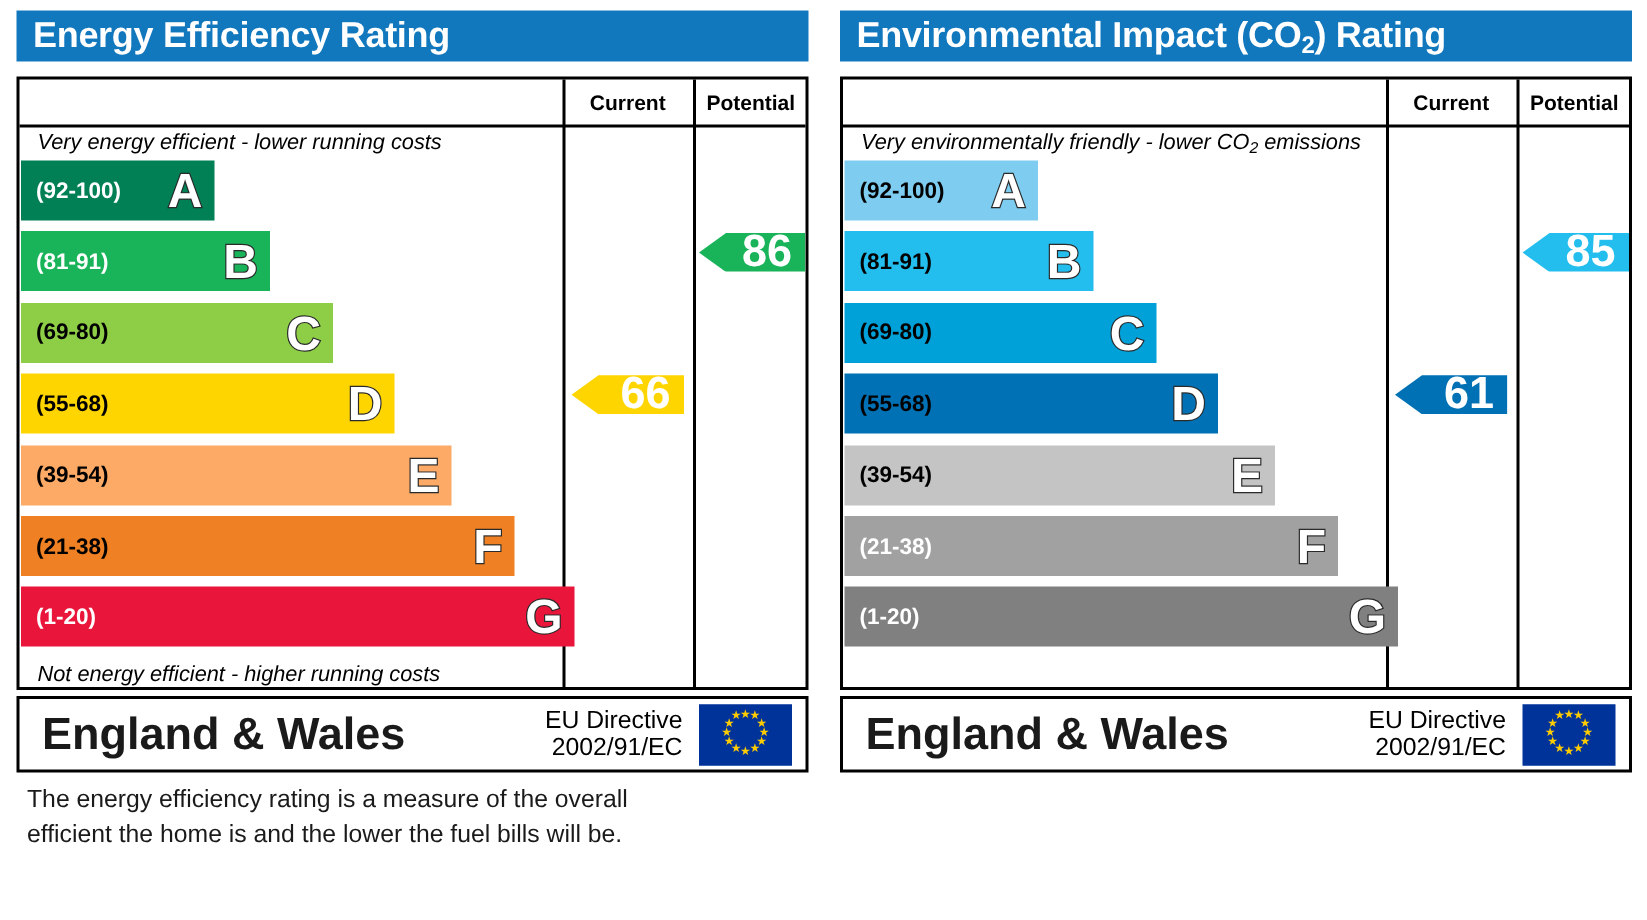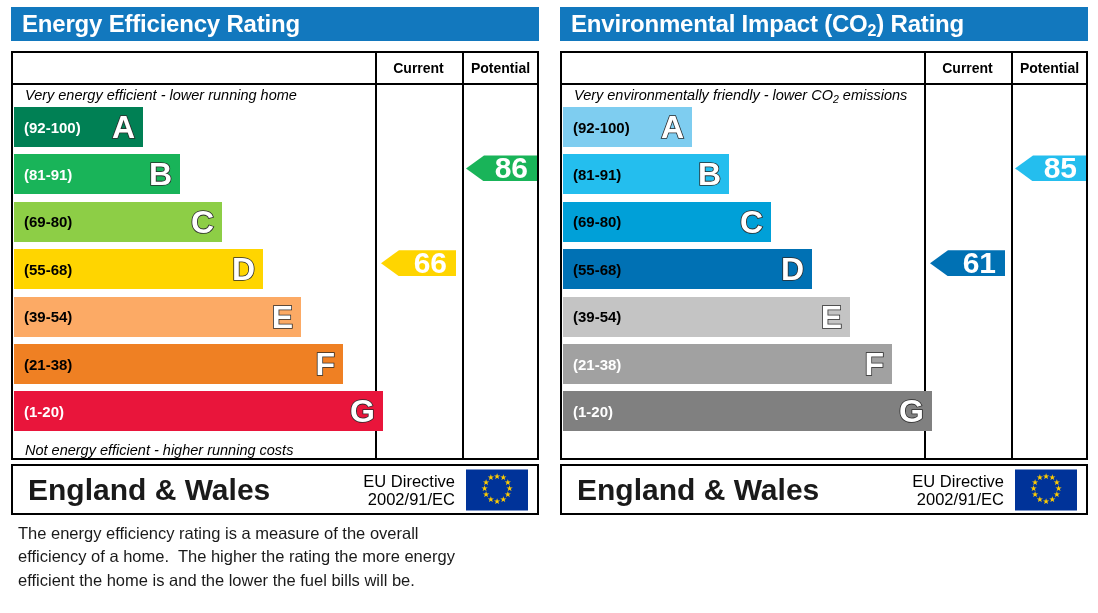--- a/index.html
+++ b/index.html
@@ -163,21 +163,21 @@
 
     <div class="box">
       <div class="vrule c1"></div>
       <div class="vrule c2"></div>
       <div class="hrule top-cols"></div>
 
       <div class="colhead current">Current</div>
       <div class="colhead potential">Potential</div>
 
       <div class="bandarea">
-        <div class="caption top">Very energy efficient - lower running home</div>
+        <div class="caption top">Very energy efficient - lower running costs</div>
         <div class="bands" id="bands-0">
             <div class="band" style="top: 0px; width: 129px; background: rgb(0, 128, 84);">
               <span class="band-range" style="color: rgb(255, 255, 255);">(92-100)</span>
               <span class="band-letter">A</span>
             </div>
             <div class="band" style="top: 47.4px; width: 166px; background: rgb(25, 180, 89);">
               <span class="band-range" style="color: rgb(255, 255, 255);">(81-91)</span>
               <span class="band-letter">B</span>
             </div>
             <div class="band" style="top: 94.8px; width: 208px; background: rgb(141, 206, 70);">
@@ -253,21 +253,20 @@
             <span style="position: absolute; left: -5px; top: -5px; width: 10px; text-align: center;">★</span>
           </div>
           <div style="position: absolute; width: 0px; height: 0px; color: rgb(255, 204, 0); font-size: 8px; line-height: 8px; left: 24.75px; top: 9.67468px; transform: translate(-50%, -50%);">
             <span style="position: absolute; left: -5px; top: -5px; width: 10px; text-align: center;">★</span>
           </div>
         </div>
     </div>
 
     <div class="desc" id="desc-0">
         <div class="desc-line">The energy efficiency rating is a measure of the overall</div>
-        <div class="desc-line">efficiency of a home.  The higher the rating the more energy</div>
         <div class="desc-line">efficient the home is and the lower the fuel bills will be.</div>
       </div>
   </div>
 
   <div class="chart right">
 
     <div class="hdr">
       <div class="hdr-title">
         <span>Environmental Impact (CO</span><sub>2</sub><span>) Rating</span>
       </div>

